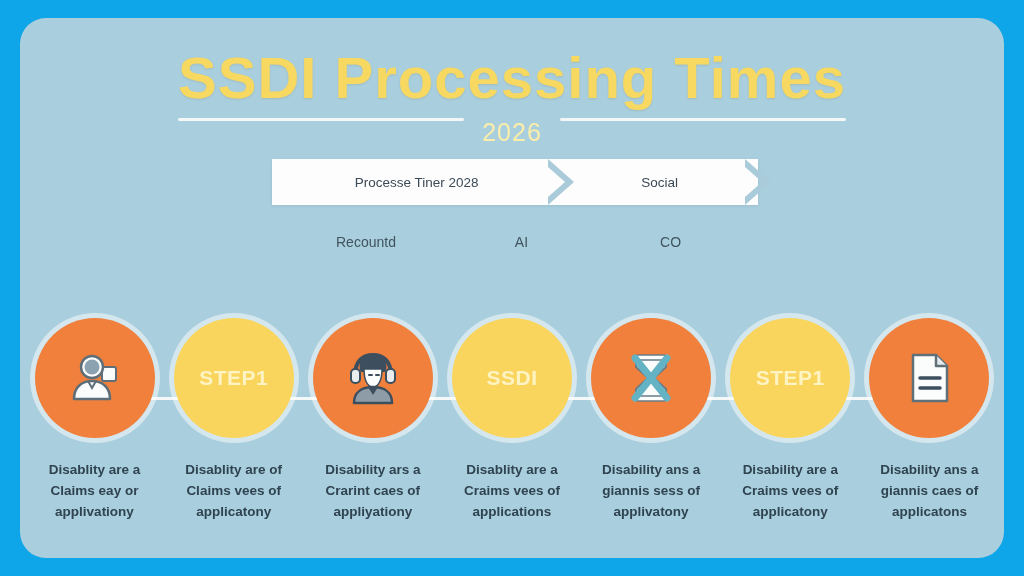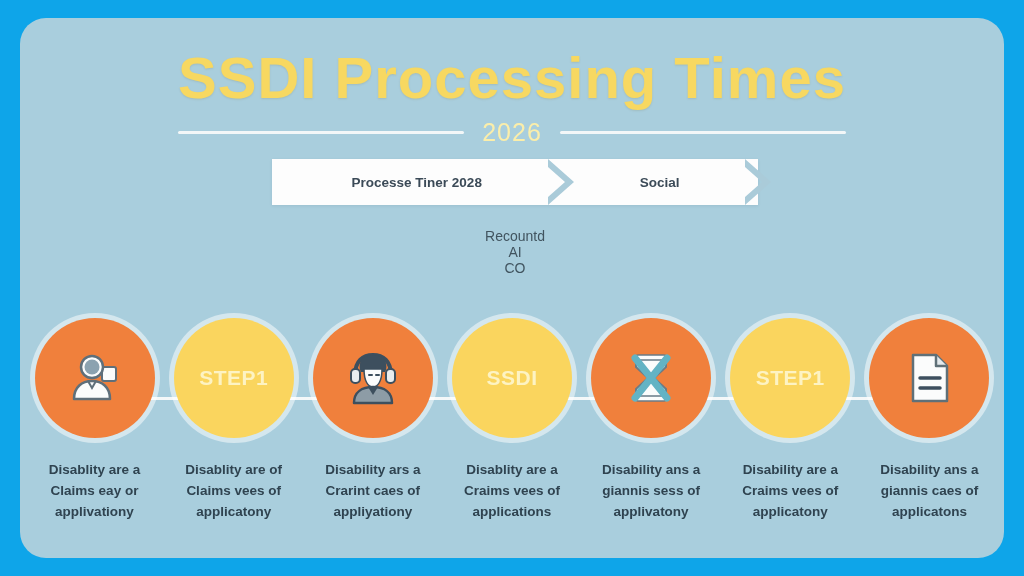--- a/index.html
+++ b/index.html
@@ -46,21 +46,20 @@
     text-shadow: 0 1px 2px rgba(120,110,60,0.18);
     line-height: 1.1;
   }
 
   .subtitle-row {
     position: absolute;
     left: 0;
     top: 100px;
     width: 984px;
     display: flex;
-    align-items: center;
     justify-content: center;
     gap: 18px;
   }
   .rule {
     height: 3px;
     width: 286px;
     background: #f3f7f8;
     border-radius: 2px;
   }
   .subtitle {
@@ -81,21 +80,21 @@
     align-items: stretch;
     box-shadow: 0 1px 3px rgba(40,70,90,0.10);
   }
   .banner-seg {
     flex: 1 1 0;
     display: flex;
     align-items: center;
     justify-content: center;
     position: relative;
     font-size: 13.5px;
-    font-weight: bold;
+    font-weight: normal;
     color: #3b4a57;
     padding: 0 10px;
     box-sizing: border-box;
     white-space: nowrap;
   }
   .banner-seg.s1 { flex: 1.45 1 0; }
   .banner-seg.s2 { flex: 0.95 1 0; }
   .banner-seg.s3 { flex: 1.35 1 0; }
 
   .chev {
@@ -109,21 +108,20 @@
 
   
   .sublabels {
     position: absolute;
     left: 252px;
     top: 210px;
     width: 486px;
     height: 28px;
     display: flex;
     align-items: center;
-    flex-direction: column;
   }
   .sublabel {
     flex: 1 1 0;
     text-align: center;
     font-size: 14px;
     color: #41545f;
   }
   .sublabel.l1 { flex: 1.45 1 0; }
   .sublabel.l2 { flex: 0.95 1 0; }
   .sublabel.l3 { flex: 1.35 1 0; }

